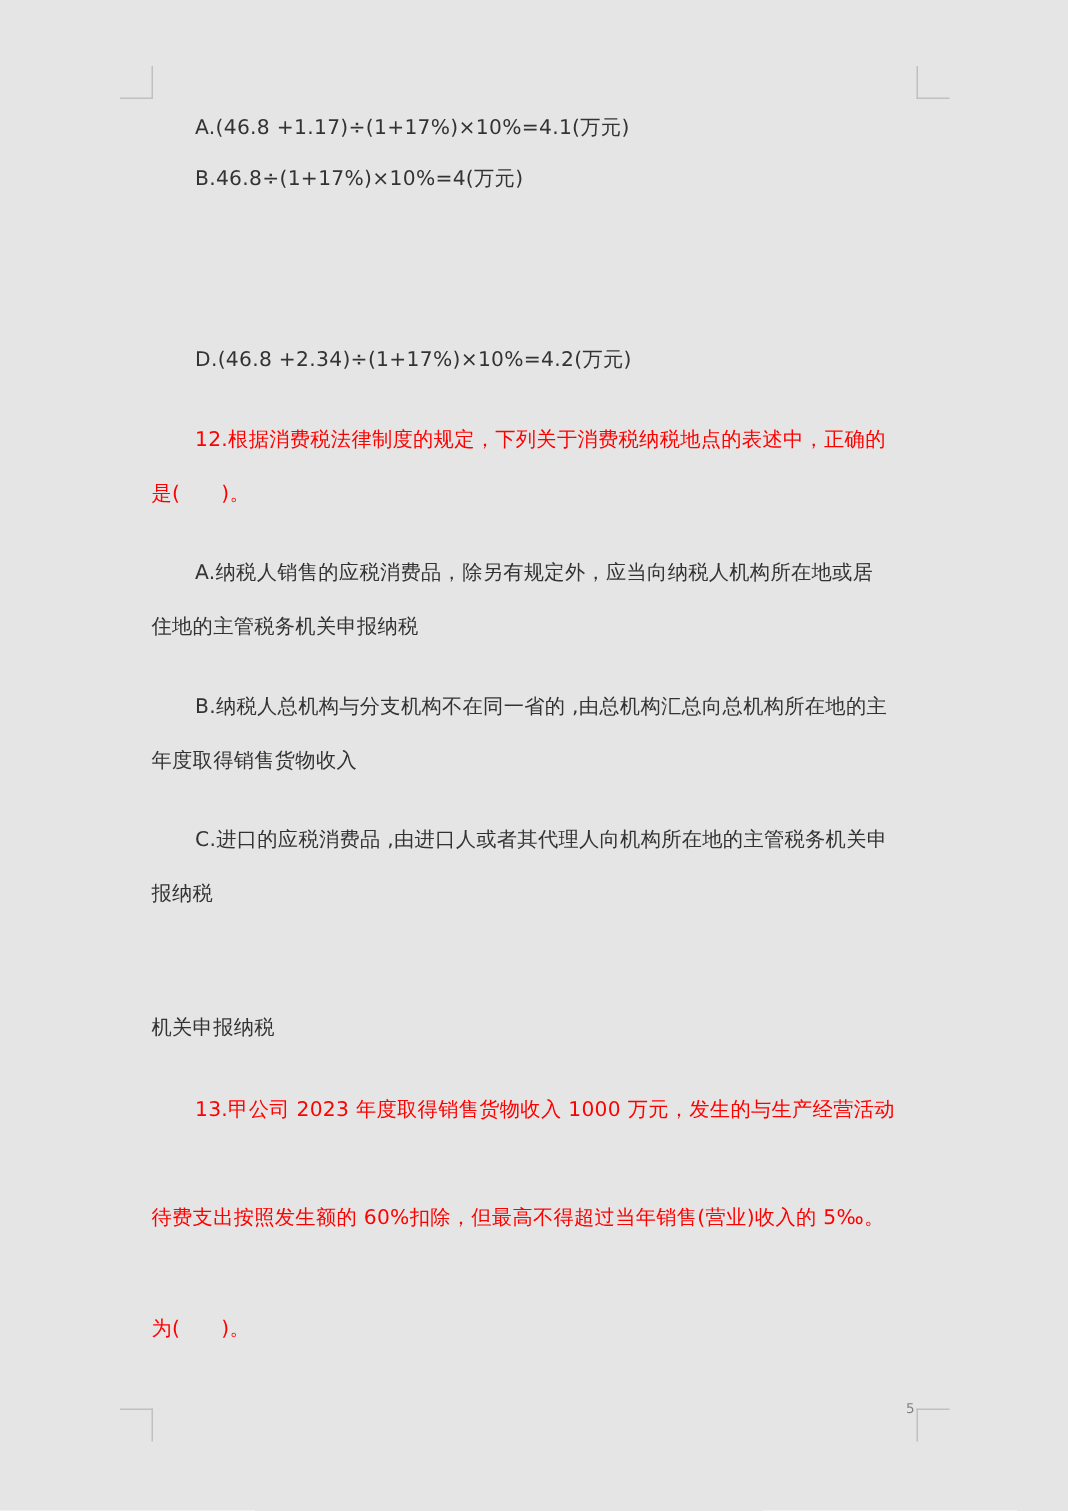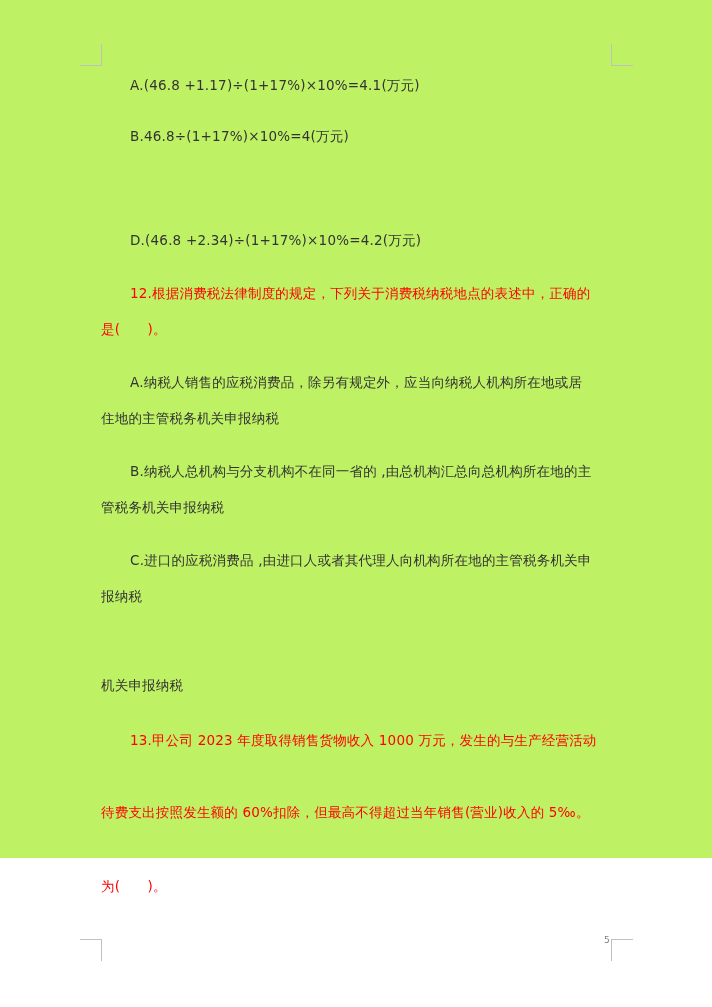--- a/index.html
+++ b/index.html
@@ -1,18 +1,18 @@
 <!DOCTYPE html>
 <html><head>
   <meta charset="utf-8">
   <style>
     html, body { margin: 0; padding: 0; background: #ffffff; }
     body { width: 712px; height: 1007px; position: relative; overflow: hidden;
            font-family: "DejaVu Sans", "Liberation Sans", sans-serif; }
-    .page { position: absolute; left: 0; top: 0; width: 712px; height: 858px; background: #bef264; text-decoration: underline; }
+    .page { position: absolute; left: 0; top: 0; width: 712px; height: 1007px; background: #e5e5e5; text-decoration: underline; }
     .corner { position: absolute; width: 21px; height: 21px; border-color: #c0c0c0; border-style: solid; border-width: 0; }
     .c-tl { left: 80px; top: 44px; border-right-width: 1px; border-bottom-width: 1px; }
     .c-tr { left: 611px; top: 44px; border-left-width: 1px; border-bottom-width: 1px; }
     .c-bl { left: 80px; top: 939px; border-right-width: 1px; border-top-width: 1px; }
     .c-br { left: 611px; top: 939px; border-left-width: 1px; border-top-width: 1px; }
     .line { position: absolute; left: 101px; width: 512px; font-size: 13.5px; line-height: 18px;
             white-space: nowrap; color: #333333; letter-spacing: 0.2px; }
     .line.indent { left: 130px; }
     .red { color: #ff0000; }
     .page-num { position: absolute; left: 604px; top: 935px; font-size: 9px; color: #808080;
@@ -21,31 +21,31 @@
 </head>
 <body>
 
 <div class="page">
   <div class="corner c-tl"></div>
   <div class="corner c-tr"></div>
   <div class="corner c-bl"></div>
   <div class="corner c-br"></div>
 
   <div class="line indent" style="top:76px">A.(46.8 +1.17)÷(1+17%)×10%=4.1(万元)</div>
-  <div class="line indent" style="top:127px">B.46.8÷(1+17%)×10%=4(万元)</div>
+  <div class="line indent" style="top:110px">B.46.8÷(1+17%)×10%=4(万元)</div>
   <div class="line indent" style="top:231px">D.(46.8 +2.34)÷(1+17%)×10%=4.2(万元)</div>
 
   <div class="line indent red" style="top:284px">12.根据消费税法律制度的规定，下列关于消费税纳税地点的表述中，正确的</div>
   <div class="line red" style="top:320px">是(　　)。</div>
 
   <div class="line indent" style="top:373px">A.纳税人销售的应税消费品，除另有规定外，应当向纳税人机构所在地或居</div>
   <div class="line" style="top:409px">住地的主管税务机关申报纳税</div>
 
   <div class="line indent" style="top:462px">B.纳税人总机构与分支机构不在同一省的 ,由总机构汇总向总机构所在地的主</div>
-  <div class="line" style="top:498px">管税务机关申报纳税</div>
+  <div class="line" style="top:498px">年度取得销售货物收入</div>
 
   <div class="line indent" style="top:551px">C.进口的应税消费品 ,由进口人或者其代理人向机构所在地的主管税务机关申</div>
   <div class="line" style="top:587px">报纳税</div>
 
   <div class="line" style="top:676px">机关申报纳税</div>
 
   <div class="line indent red" style="top:731px">13.甲公司 2023 年度取得销售货物收入 1000 万元，发生的与生产经营活动</div>
   <div class="line red" style="top:803px">待费支出按照发生额的 60%扣除，但最高不得超过当年销售(营业)收入的 5‰。</div>
   <div class="line red" style="top:877px">为(　　)。</div>
 

